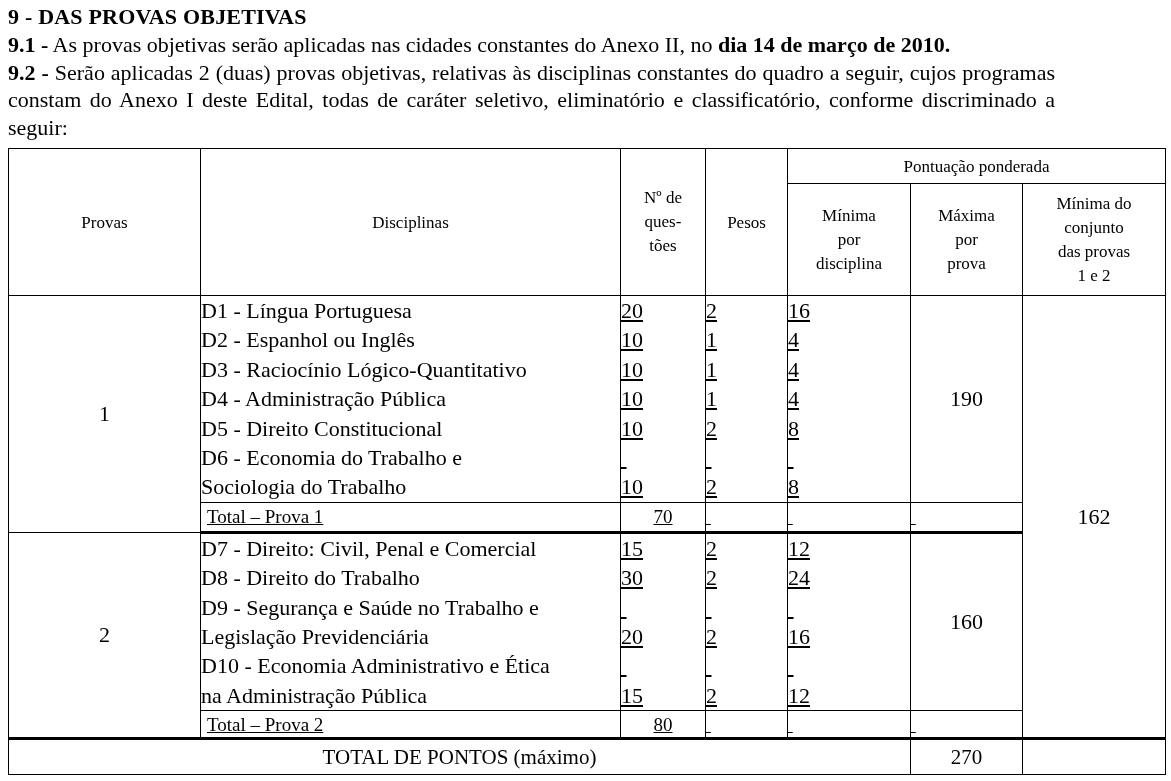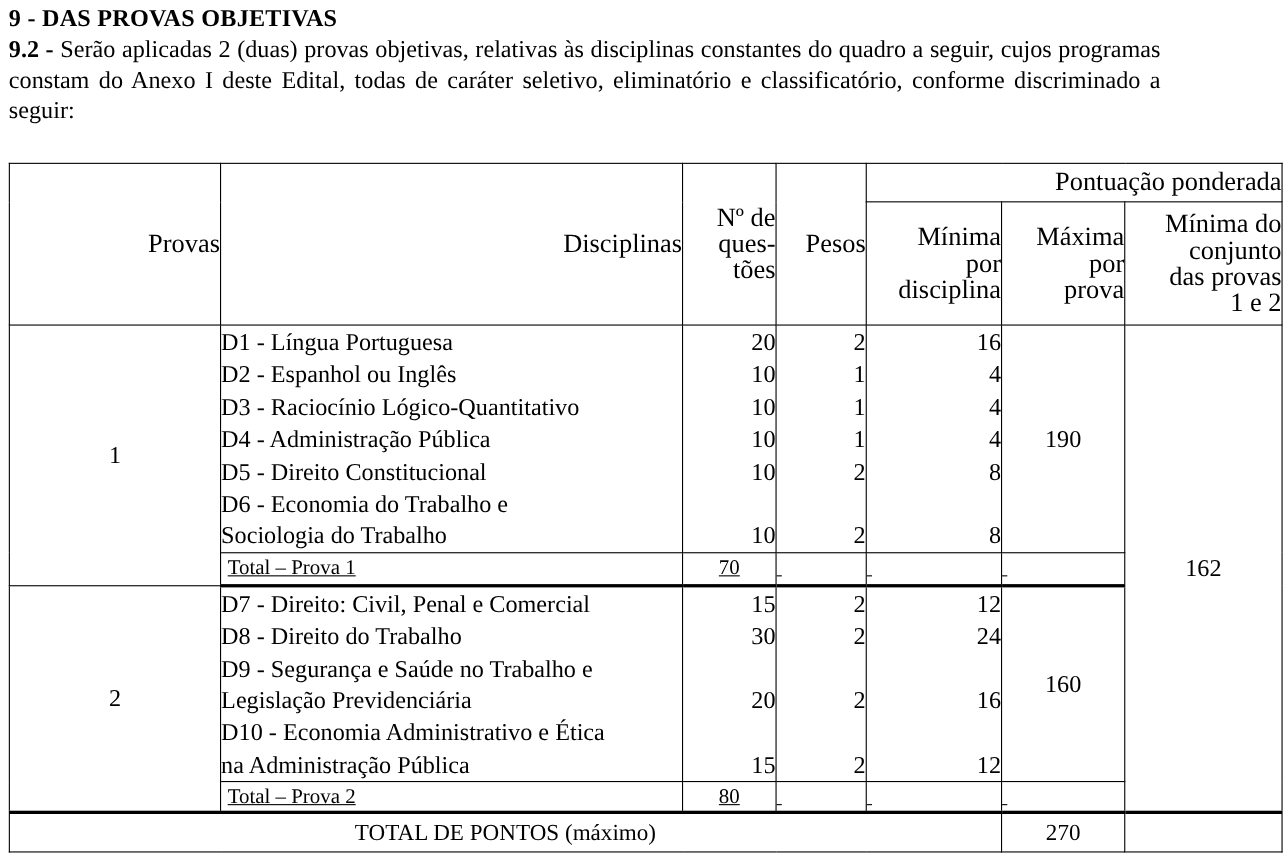--- a/index.html
+++ b/index.html
@@ -59,23 +59,23 @@
     font-size: 21px;
   }
   table.main td, table.main th {
     border: 1.5px solid #000;
     padding: 0;
     vertical-align: middle;
     font-weight: normal;
   }
   .hd {
     font-weight: bold;
-    text-align: right;
+    text-align: center;
     line-height: 25px;
-    font-size: 24px;
+    font-size: 17px;
     padding: 2px 2px;
   }
   .hd-sub { line-height: 24px; }
 
   
   col.c-provas     { width: 192px; }
   col.c-disc       { width: 420px; }
   col.c-num        { width: 85px;  }
   col.c-pesos      { width: 82px;  }
   col.c-min        { width: 123px; }
@@ -91,25 +91,26 @@
   }
   .disc-cell {
     padding: 0 0 0 6px;
     text-align: left;
     line-height: 29.4px;
     font-size: 22px;
     border-bottom: none;
     border-top: none;
   }
   .num-cell, .peso-cell, .min-cell {
-    text-align: right;
+    text-align: left;
     line-height: 29.4px;
     font-size: 22px;
     border-bottom: none;
     border-top: none;
+    text-decoration: underline;
   }
   .max-cell, .conj-cell {
     text-align: center;
     font-size: 22px;
   }
   .b { font-weight: bold; }
 
   .totrow td {
     font-weight: bold;
     font-size: 19px;
@@ -131,20 +132,21 @@
   }
 </style>
 </head>
 <body>
 
 <div class="page">
 
   <div class="intro">
     <div class="heading">9 - DAS PROVAS OBJETIVAS</div>
 
+    <p class="para"><span class="lbl">9.1 -</span><span> As provas objetivas serão aplicadas nas cidades constantes do Anexo II, no </span><span class="bold">dia 14 de março de 2010.</span></p>
 
     <p class="para p92"><span class="lbl">9.2 -</span><span> Serão aplicadas 2 (duas) provas objetivas, relativas às disciplinas constantes do quadro a seguir, cujos programas constam do Anexo I deste Edital, todas de caráter seletivo, eliminatório e classificatório, conforme discriminado a seguir:</span></p>
   </div>
 
   <div class="tbl-wrap">
     <table class="main">
       <colgroup>
         <col class="c-provas">
           <col class="c-disc">
           <col class="c-num">

